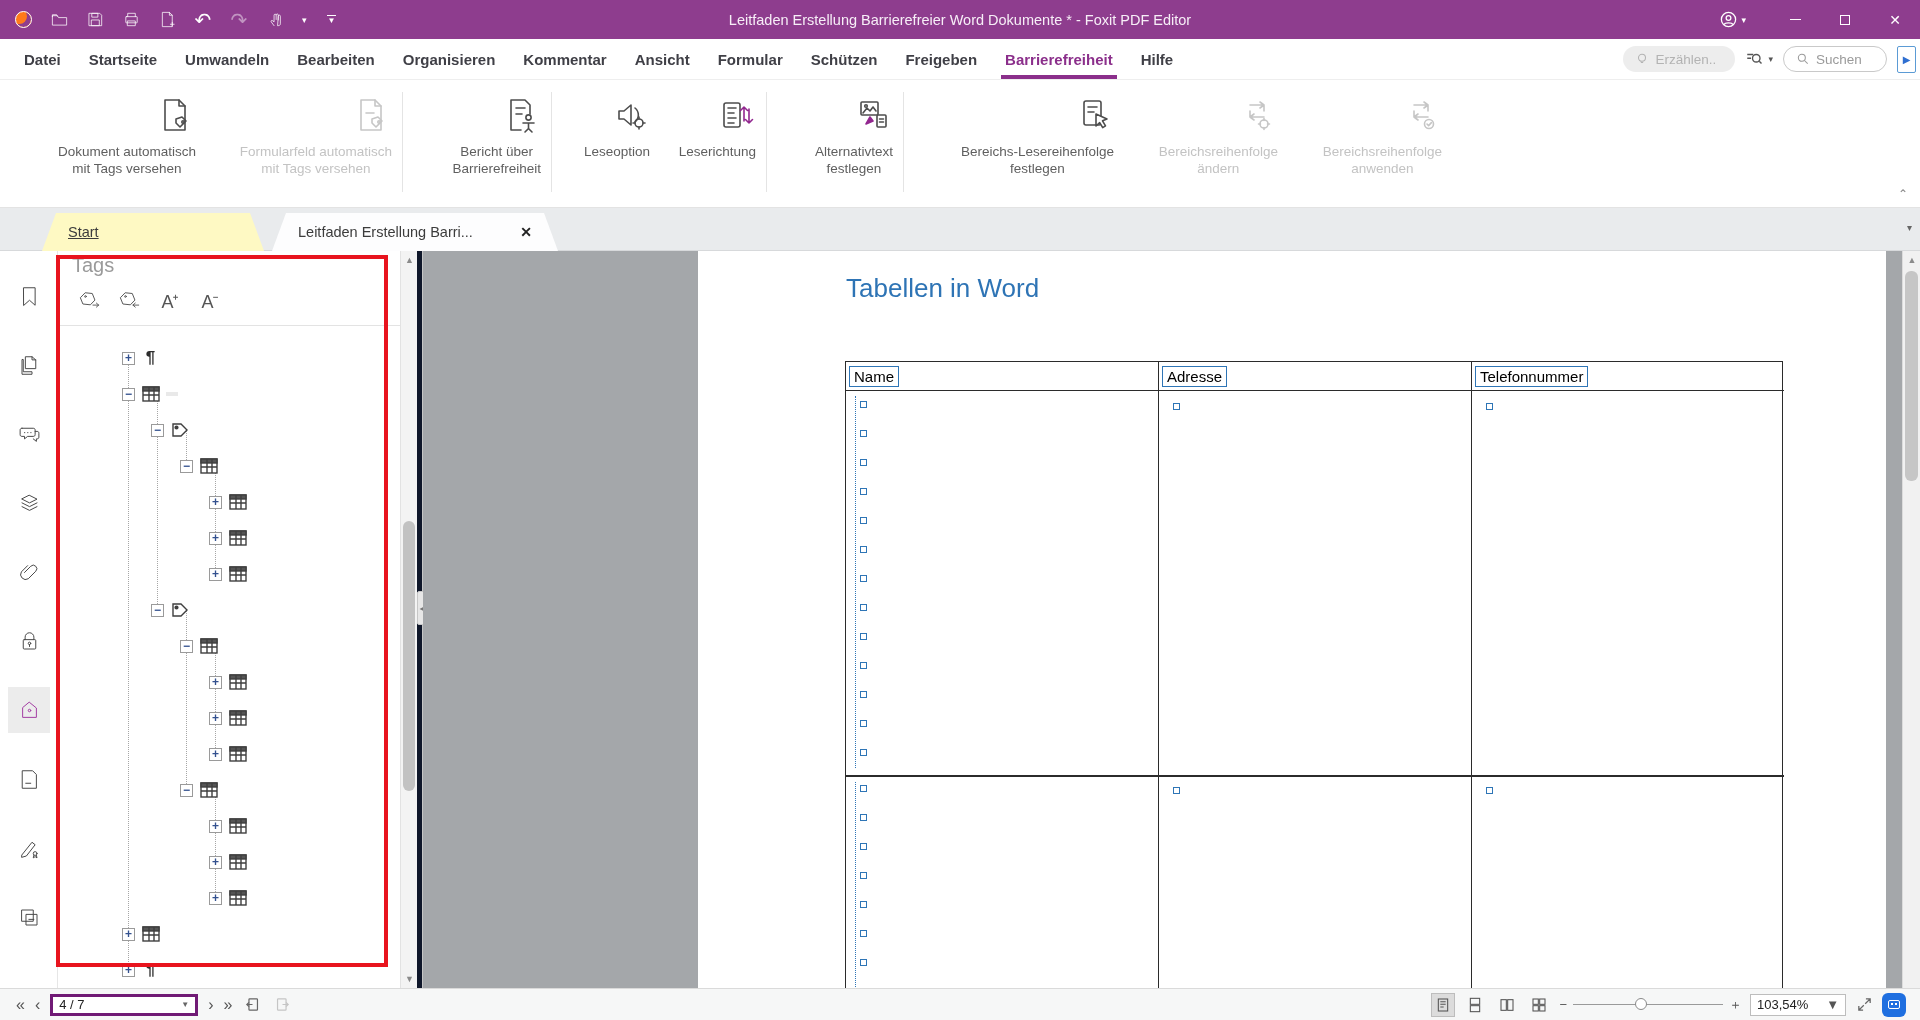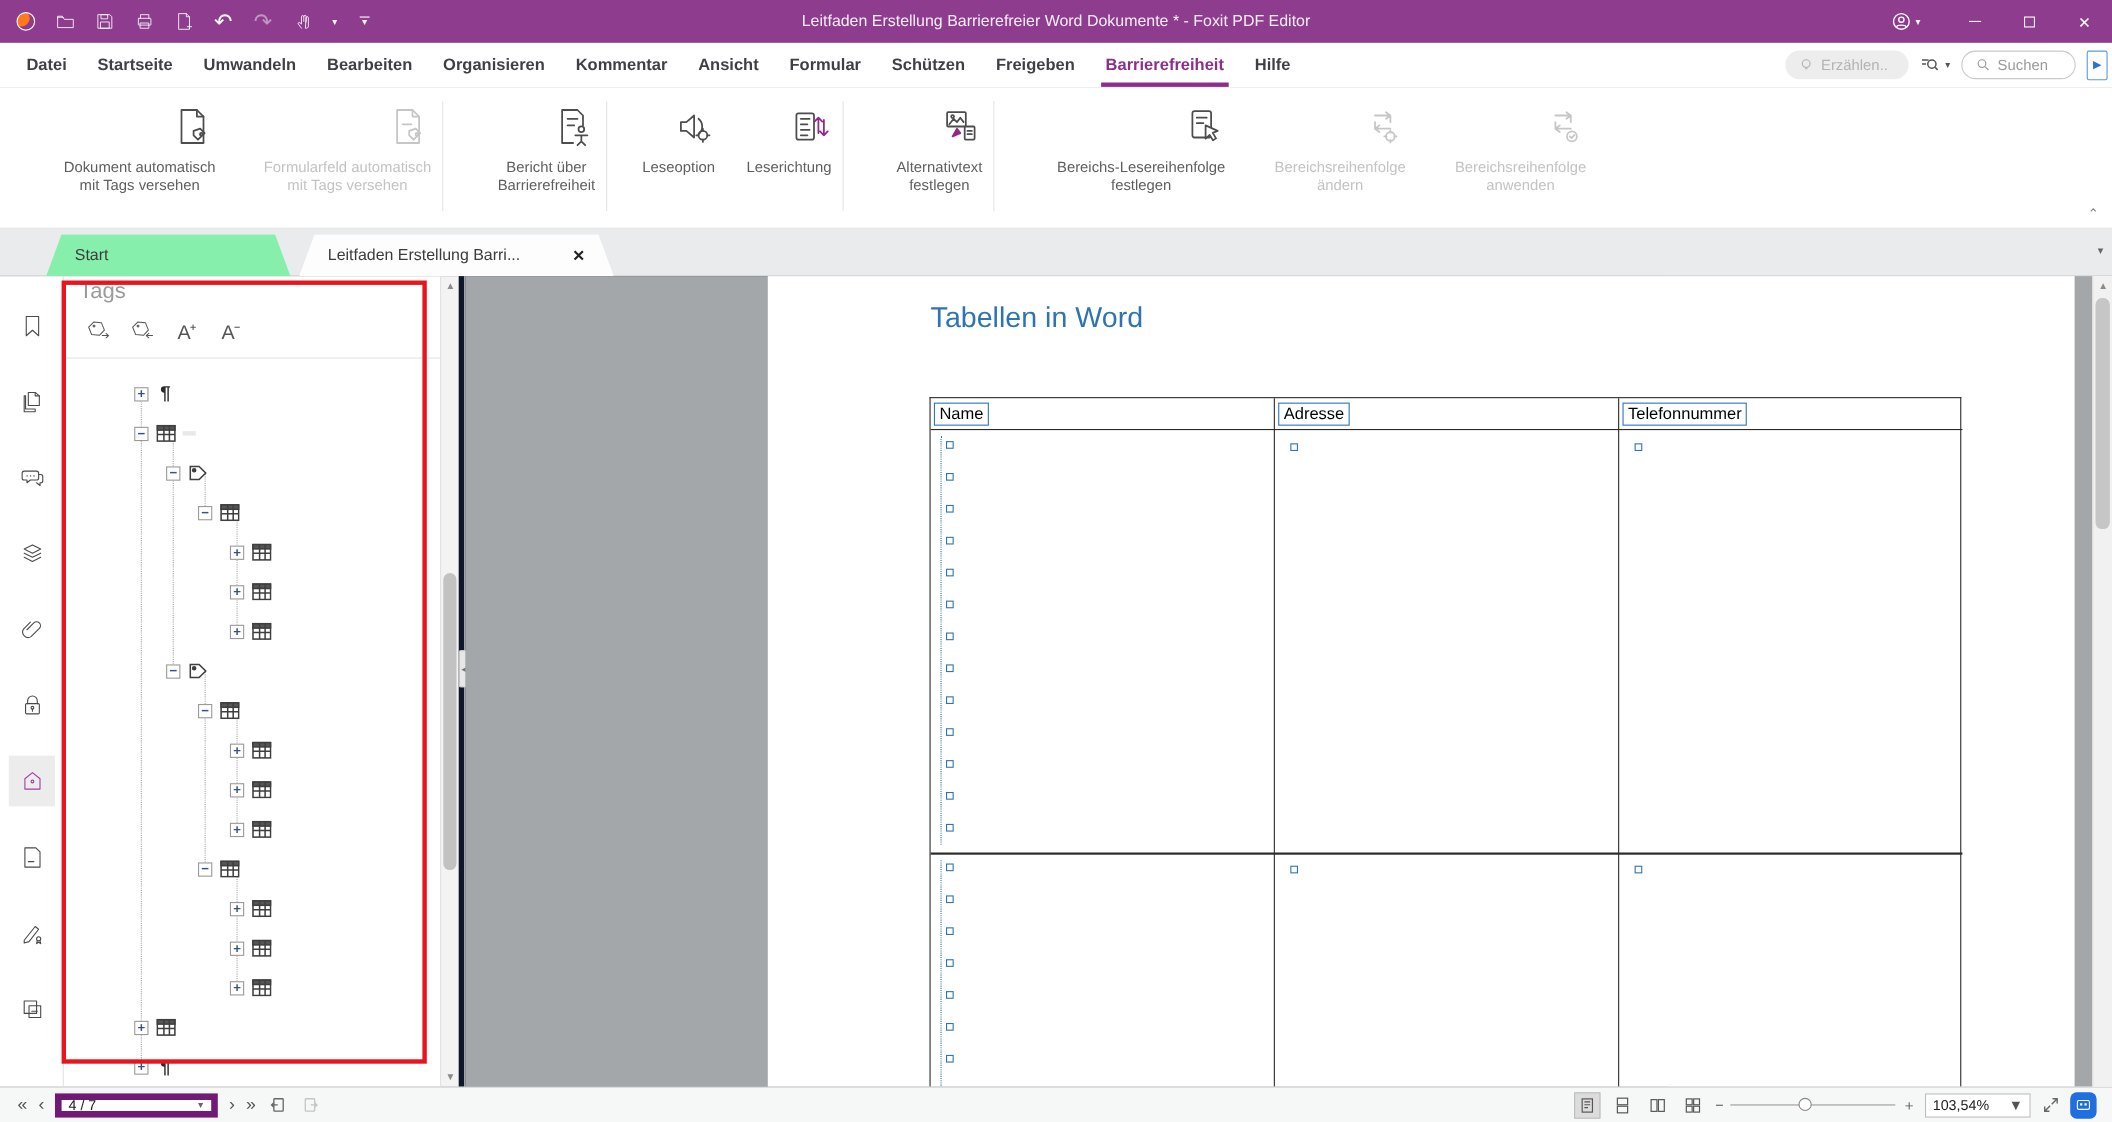--- a/index.html
+++ b/index.html
@@ -46,21 +46,21 @@
   .rbtn .ric svg{width:40px;height:40px;}
   .rlabel{font-size:13.5px;line-height:17px;color:#5f5f5f;text-align:center;margin-top:5px;}
   .rbtn.disabled .rlabel{color:#c3c3c3;}
   .rbtn.disabled .ric{color:#c6c6c6;}
   .rsep{width:1px;background:#e4e4e4;height:100px;margin:2px 10px 0 10px;flex:none;}
   .ribbon-collapse{position:absolute;right:12px;bottom:6px;color:#888;font-size:12px;}
 
   
   .tabbar{position:absolute;left:0;top:208px;width:1920px;height:43px;background:#e9ebed;border-bottom:1px solid #d7d9db;}
   .tab{position:absolute;top:5px;height:38px;display:flex;align-items:center;font-size:14.5px;color:#3c3c3c;padding:0 26px;clip-path:polygon(14px 0,calc(100% - 14px) 0,100% 100%,0 100%);}
-  .tab.start{left:42px;width:222px;background:#86efac;}
+  .tab.start{left:42px;width:222px;background:#fef9c3;text-decoration:underline;}
   .tab.activetab{left:272px;width:286px;background:#fdfdfe;}
   .tab .close{margin-left:auto;font-size:14px;color:#222;font-weight:700;}
   .tab-caret{position:absolute;right:8px;top:14px;color:#666;font-size:10px;}
 
   
   .main{position:absolute;left:0;top:251px;width:1516px;height:737px;background:#0f172a;}
   .sidebar{position:absolute;left:0;top:0;width:58px;height:737px;background:#fff;border-right:1px solid #e6e6e6;}
   .side-ic{position:absolute;left:8px;width:42px;height:46px;display:flex;align-items:center;justify-content:center;color:#4a4a4a;}
   .side-ic svg{width:25px;height:25px;}
   .side-ic.active{background:#ececec;color:#a33ea3;}
@@ -98,21 +98,21 @@
   .bdot-line{position:absolute;width:0;border-left:1px dotted var(--tagblue);}
   .doc-scroll{position:absolute;left:1902px;top:0;width:18px;height:737px;background:#f1f1f1;border-left:1px solid #dcdcdc;}
   .doc-scroll .thumb{position:absolute;left:2px;width:13px;background:#c6c6c6;border-radius:6px;}
 
   .red-annotation{position:absolute;left:56px;top:4px;width:332px;height:712px;border:4px solid var(--red);pointer-events:none;z-index:20;}
 
   
   .statusbar{position:absolute;left:0;top:988px;width:1920px;height:32px;background:#f6f7f7;border-top:1px solid #dadada;display:flex;align-items:center;font-size:13px;color:#555;}
   .sb-left{display:flex;align-items:center;gap:10px;padding-left:16px;}
   .sb-nav{font-size:16px;color:#555;}
-  .pagebox{width:148px;height:22px;background:#fff;border:6px solid #701a75;display:flex;align-items:center;padding:0 6px;gap:6px;}
+  .pagebox{width:148px;height:22px;background:#fff;border:3px solid #701a75;display:flex;align-items:center;padding:0 6px;gap:6px;}
   .pagebox .pg{flex:1;font-size:13px;color:#222;}
   .pagebox .pc{font-size:8px;color:#666;}
   .sb-ic{width:20px;height:20px;display:flex;align-items:center;justify-content:center;color:#666;}
   .sb-ic svg{width:17px;height:17px;}
   .sb-right{margin-left:auto;display:flex;align-items:center;gap:8px;padding-right:14px;}
   .layout-ic{width:24px;height:24px;display:flex;align-items:center;justify-content:center;color:#555;border:1px solid transparent;}
   .layout-ic.active{background:#dcdcdc;border-color:#bdbdbd;}
   .layout-ic svg{width:16px;height:16px;}
   .slider{display:flex;align-items:center;gap:6px;}
   .slider .track{position:relative;width:150px;height:1px;background:#9a9a9a;}

